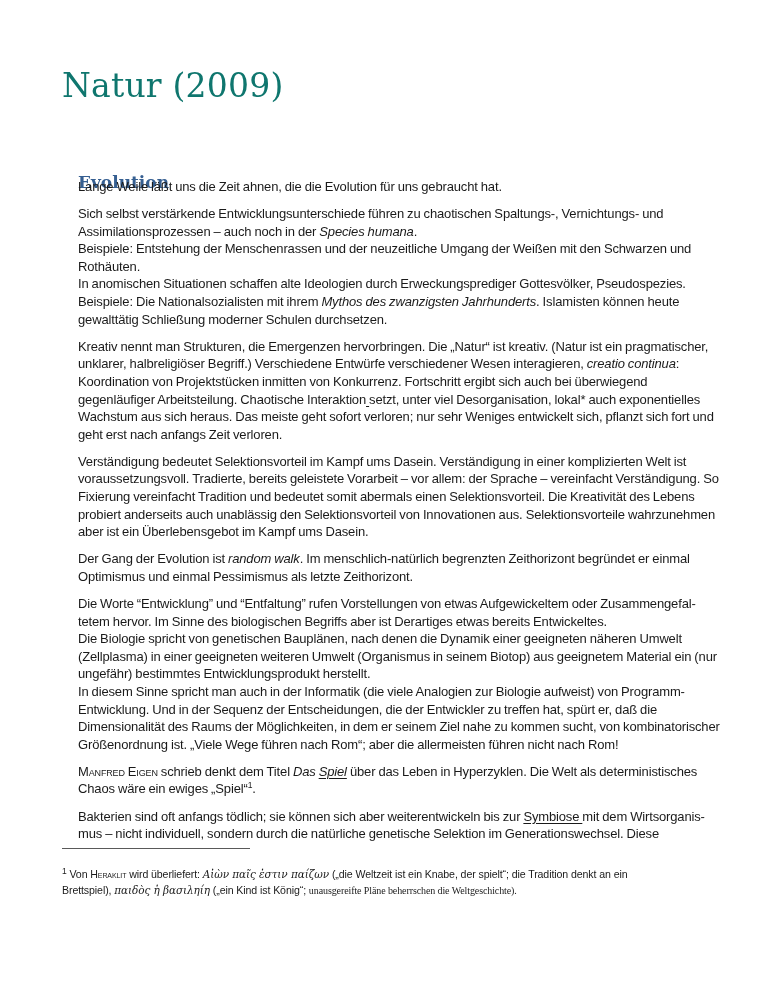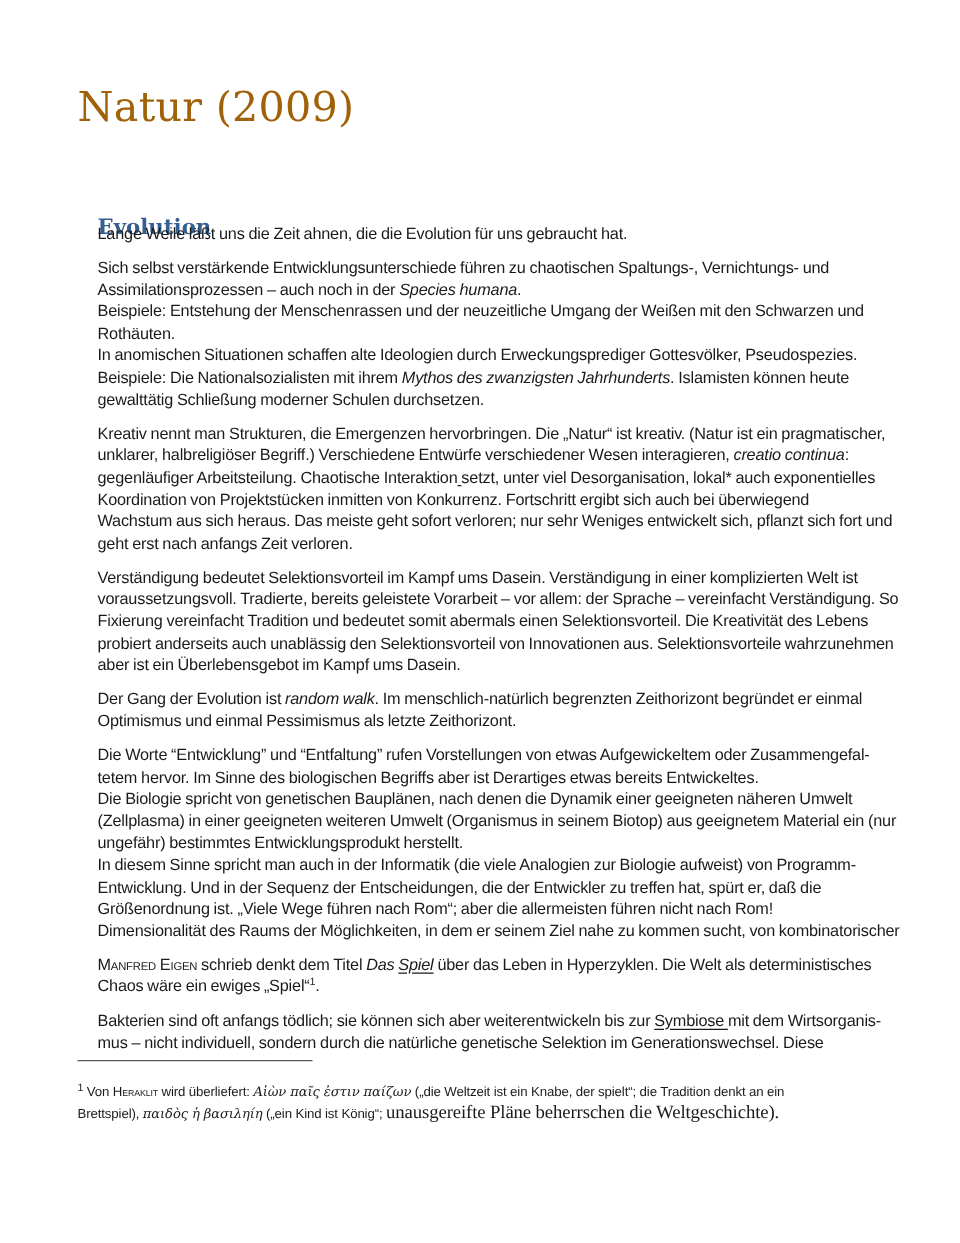--- a/index.html
+++ b/index.html
@@ -21,21 +21,21 @@
       top: 0;
       width: 660px;
     }
     .title {
       position: absolute;
       top: 66px;
       left: 0;
       font-family: "DejaVu Serif", "Liberation Serif", serif;
       font-size: 33px;
       font-weight: normal;
-      color: #a16207;
+      color: #0f766e;
       letter-spacing: 0.2px;
       margin: 0;
       white-space: nowrap;
     }
     .heading {
       position: absolute;
       top: 156px;
       left: 0;
       font-family: "DejaVu Serif", "Liberation Serif", serif;
       font-size: 17px;
@@ -93,21 +93,21 @@
       vertical-align: 4px;
       line-height: 0;
     }
     .greek {
       font-family: "DejaVu Serif", "Liberation Serif", serif;
       font-style: italic;
       font-size: 10.5px;
     }
     .serif-note {
       font-family: "Liberation Serif", "DejaVu Serif", serif;
-      font-size: 15px;
+      font-size: 10px;
     }
   </style>
 </head>
 <body>
 
 <div class="page">
 
   <h1 class="title">Natur (2009)</h1>
 
   <h2 class="heading">Evolution</h2>
@@ -124,22 +124,22 @@
       <span class="line"><span>Beispiele: Entstehung der Menschenrassen und der neuzeitliche Umgang der Weißen mit den Schwarzen und</span></span>
       <span class="line"><span>Rothäuten.</span></span>
       <span class="line"><span>In anomischen Situationen schaffen alte Ideologien durch Erweckungsprediger Gottesvölker, Pseudospezies.</span></span>
       <span class="line"><span>Beispiele: Die Nationalsozialisten mit ihrem </span><em>Mythos des zwanzigsten Jahrhunderts</em><span>. Islamisten können heute</span></span>
       <span class="line"><span>gewalttätig Schließung moderner Schulen durchsetzen.</span></span>
     </p>
 
     <p class="para">
       <span class="line"><span>Kreativ nennt man Strukturen, die Emergenzen hervorbringen. Die „Natur“ ist kreativ. (Natur ist ein pragmatischer,</span></span>
       <span class="line"><span>unklarer, halbreligiöser Begriff.) Verschiedene Entwürfe verschiedener Wesen interagieren, </span><em>creatio continua</em><span>:</span></span>
+      <span class="line"><span>Koordination von Projektstücken inmitten von Konkurrenz. Fortschritt ergibt sich auch bei überwiegend</span></span>
       <span class="line"><span>gegenläufiger Arbeitsteilung. Chaotische Interaktion</span><span class="u"> </span><span>setzt, unter viel Desorganisation, lokal* auch exponentielles</span></span>
-      <span class="line"><span>Koordination von Projektstücken inmitten von Konkurrenz. Fortschritt ergibt sich auch bei überwiegend</span></span>
       <span class="line"><span>Wachstum aus sich heraus. Das meiste geht sofort verloren; nur sehr Weniges entwickelt sich, pflanzt sich fort und</span></span>
       <span class="line"><span>geht erst nach anfangs Zeit verloren.</span></span>
     </p>
 
     <p class="para">
       <span class="line"><span>Verständigung bedeutet Selektionsvorteil im Kampf ums Dasein. Verständigung in einer komplizierten Welt ist</span></span>
       <span class="line"><span>voraussetzungsvoll. Tradierte, bereits geleistete Vorarbeit – vor allem: der Sprache – vereinfacht Verständigung. So</span></span>
       <span class="line"><span>Fixierung vereinfacht Tradition und bedeutet somit abermals einen Selektionsvorteil. Die Kreativität des Lebens</span></span>
       <span class="line"><span>probiert anderseits auch unablässig den Selektionsvorteil von Innovationen aus. Selektionsvorteile wahrzunehmen</span></span>
       <span class="line"><span>aber ist ein Überlebensgebot im Kampf ums Dasein.</span></span>
@@ -151,22 +151,22 @@
     </p>
 
     <p class="para">
       <span class="line"><span>Die Worte “Entwicklung” und “Entfaltung” rufen Vorstellungen von etwas Aufgewickeltem oder Zusammengefal-</span></span>
       <span class="line"><span>tetem hervor. Im Sinne des biologischen Begriffs aber ist Derartiges etwas bereits Entwickeltes.</span></span>
       <span class="line"><span>Die Biologie spricht von genetischen Bauplänen, nach denen die Dynamik einer geeigneten näheren Umwelt</span></span>
       <span class="line"><span>(Zellplasma) in einer geeigneten weiteren Umwelt (Organismus in seinem Biotop) aus geeignetem Material ein (nur</span></span>
       <span class="line"><span>ungefähr) bestimmtes Entwicklungsprodukt herstellt.</span></span>
       <span class="line"><span>In diesem Sinne spricht man auch in der Informatik (die viele Analogien zur Biologie aufweist) von Programm-</span></span>
       <span class="line"><span>Entwicklung. Und in der Sequenz der Entscheidungen, die der Entwickler zu treffen hat, spürt er, daß die</span></span>
+      <span class="line"><span>Dimensionalität des Raums der Möglichkeiten, in dem er seinem Ziel nahe zu kommen sucht, von kombinatorischer</span></span>
       <span class="line"><span>Größenordnung ist. „Viele Wege führen nach Rom“; aber die allermeisten führen nicht nach Rom!</span></span>
-      <span class="line"><span>Dimensionalität des Raums der Möglichkeiten, in dem er seinem Ziel nahe zu kommen sucht, von kombinatorischer</span></span>
     </p>
 
     <p class="para">
       <span class="line"><span class="sc">Manfred Eigen</span><span> schrieb denkt dem Titel </span><em>Das </em><em class="u">Spiel</em><span> über das Leben in Hyperzyklen. Die Welt als deterministisches</span></span>
       <span class="line"><span>Chaos wäre ein ewiges „Spiel“</span><sup class="fn-ref">1</sup><span>.</span></span>
     </p>
 
     <p class="para">
       <span class="line"><span>Bakterien sind oft anfangs tödlich; sie können sich aber weiterentwickeln bis zur </span><span class="u">Symbiose </span><span>mit dem Wirtsorganis-</span></span>
       <span class="line"><span>mus – nicht individuell, sondern durch die natürliche genetische Selektion im Generationswechsel. Diese</span></span>

